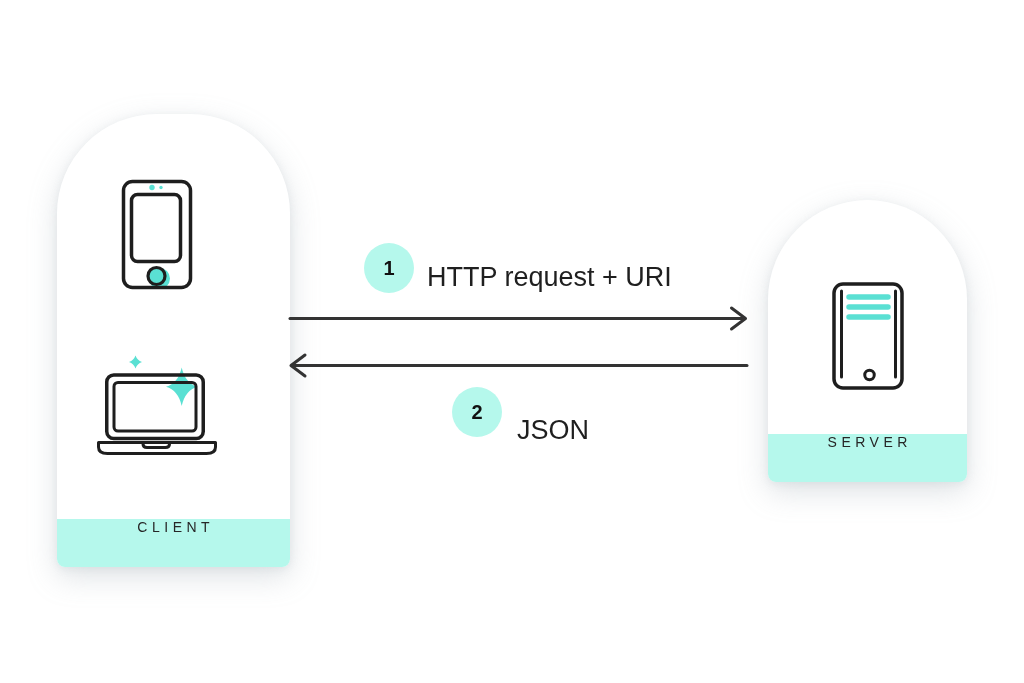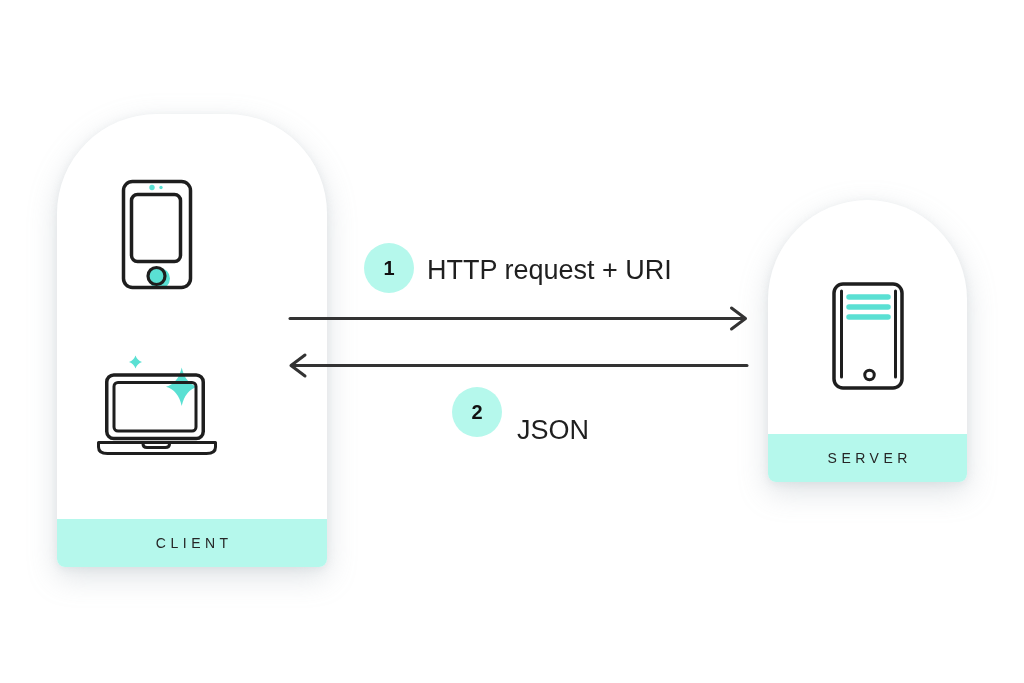--- a/index.html
+++ b/index.html
@@ -11,25 +11,25 @@
   }
   html,body{margin:0;padding:0;background:#ffffff;}
   body{font-family:"Liberation Sans", sans-serif;}
   .stage{
     position:relative;width:1024px;height:683px;background:#ffffff;overflow:hidden;
   }
   .panel{
     position:absolute;background:var(--panel);
     box-shadow:0 10px 30px rgba(140,155,165,0.28), 0 2px 8px rgba(140,155,165,0.14);
   }
-  .panel.client{left:57px;top:114px;width:233px;height:453px;border-radius:99.5px 99.5px 8px 8px;padding-left:37px;}
+  .panel.client{left:57px;top:114px;width:233px;height:453px;border-radius:99.5px 99.5px 8px 8px;}
   .panel.server-p{left:768px;top:200px;width:199px;height:282px;border-radius:99.5px 99.5px 8px 8px;}
   .band{
     position:absolute;left:0;right:0;bottom:0;height:48px;background:var(--mint);
-    border-radius:0 0 8px 8px;display:flex;align-items:center;justify-content:center;
+    border-radius:0 0 8px 8px;display:flex;justify-content:center;
   }
   .band span{
     font-size:14px;letter-spacing:4.5px;text-indent:4.5px;color:#262626;font-weight:500;
   }
   .icon{position:absolute;}
   .icon.phone{left:119px;top:177px;}
   .icon.laptop{left:95px;top:352px;}
   .icon.server{left:828px;top:278px;}
   .arrows{position:absolute;left:280px;top:300px;}
   .ink-stroke{stroke:var(--ink);fill:none;stroke-width:3.5;stroke-linecap:round;stroke-linejoin:round;}
@@ -40,21 +40,21 @@
   .badge{
     position:absolute;width:50px;height:50px;border-radius:50%;background:var(--mint);
     display:flex;align-items:center;justify-content:center;
     font-size:20px;font-weight:600;color:#111111;
   }
   .badge.b1{left:364px;top:243px;}
   .badge.b2{left:452px;top:387px;}
   .flow-label{
     position:absolute;font-size:27px;line-height:34px;color:#1f1f1f;font-weight:400;white-space:nowrap;
   }
-  .flow-label.l1{left:427px;top:253px;}
+  .flow-label.l1{left:427px;top:260px;}
   .flow-label.l2{left:517px;top:413px;}
 </style>
 </head>
 <body>
 
 <div class="stage">
 
   <section class="panel client">
     <div class="band">
       <span>CLIENT</span>

